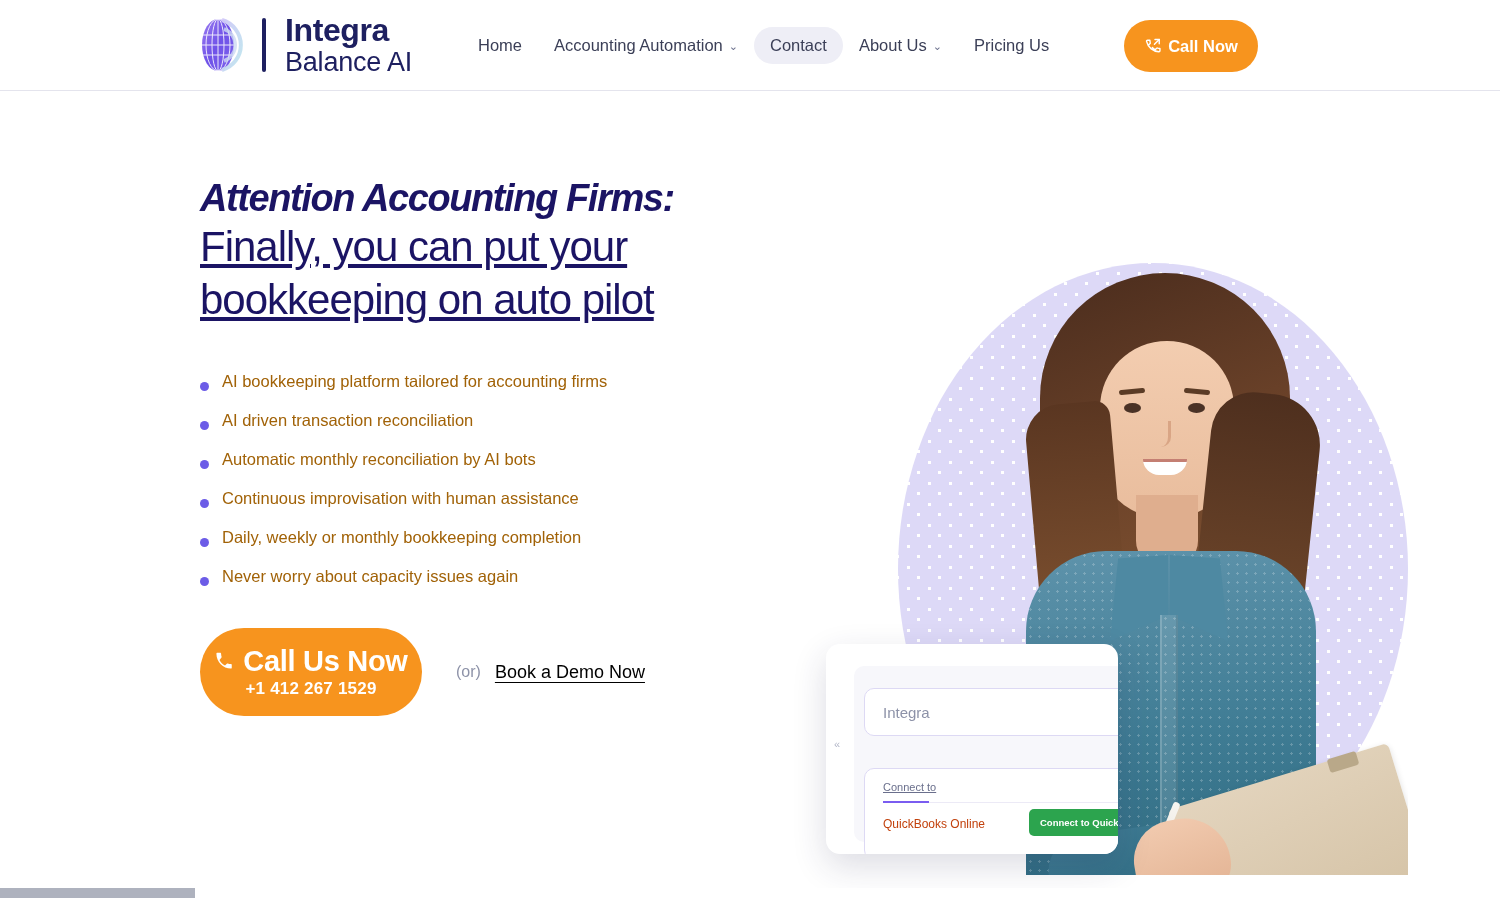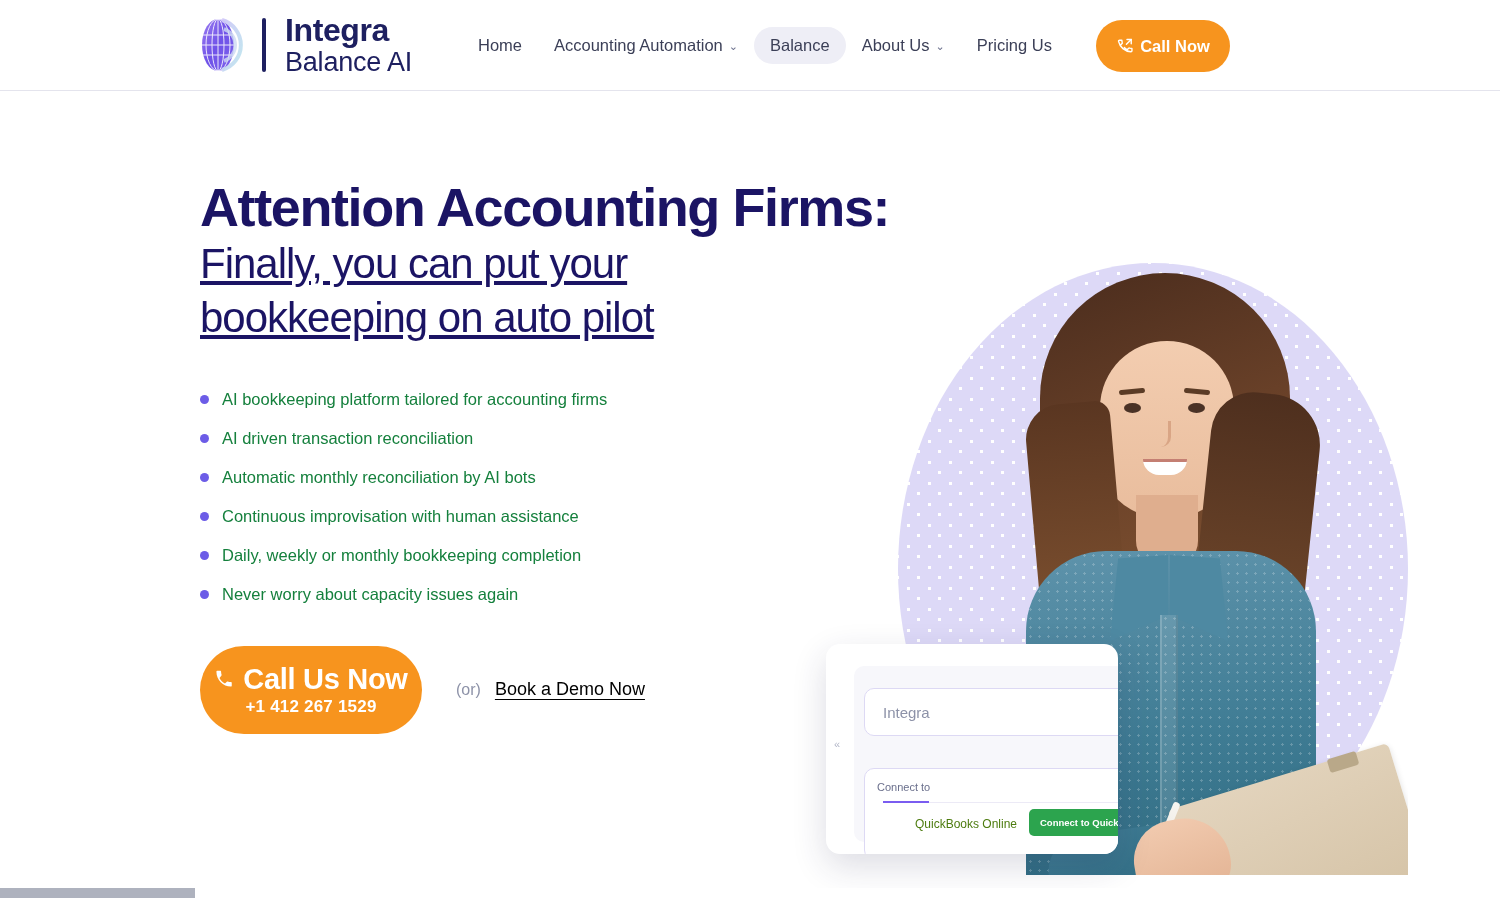--- a/index.html
+++ b/index.html
@@ -84,21 +84,21 @@
   }
   .caret {
     display: inline-block;
     font-size: 11px;
     color: #6a6f8c;
     transform: translateY(1px);
   }
 
   .call-now-btn {
     position: absolute;
-    left: 1096px;
+    left: 1124px;
     top: 20px;
     width: 134px;
     height: 52px;
     background: #f7941e;
     border: none;
     border-radius: 26px;
     color: #ffffff;
     font-size: 16.5px;
     font-weight: bold;
     font-family: "Liberation Sans", sans-serif;
@@ -125,45 +125,46 @@
     top: 86px;
     width: 700px;
   }
 
   .headline {
     color: #1b1464;
     letter-spacing: -0.5px;
   }
   .headline-bold {
     display: block;
-    font-size: 54px;
+    font-size: 38px;
     font-weight: bold;
     line-height: 1.12;
     letter-spacing: -1.4px;
+    font-style: italic;
   }
   .headline-light {
     display: block;
     font-size: 42px;
     font-weight: 400;
     line-height: 1.28;
     letter-spacing: -1.0px;
     text-decoration: underline;
   }
 
   .bullets {
     margin-top: 45px;
     list-style: none;
   }
   .bullet {
     display: flex;
-    align-items: center;
+    align-items: flex-end;
     gap: 13px;
     margin-bottom: 20px;
     font-size: 16.5px;
-    color: #15803d;
+    color: #a16207;
   }
   .bullet-dot {
     width: 9px;
     height: 9px;
     border-radius: 50%;
     background: #6c5ce7;
     flex: 0 0 auto;
   }
 
   .cta-row {
@@ -426,24 +427,25 @@
     left: 38px;
     top: 124px;
     width: 300px;
     height: 92px;
     background: #ffffff;
     border: 1px solid #ddd9f4;
     border-radius: 10px;
   }
   .connect-to-label {
     position: absolute;
-    left: 12px;
+    left: 18px;
     top: 12px;
     font-size: 11px;
     color: #6a6f8c;
+    text-decoration: underline;
   }
   .connect-underline {
     position: absolute;
     left: 18px;
     top: 32px;
     width: 46px;
     height: 2px;
     background: #7a5cf0;
   }
   .connect-rule {
@@ -452,22 +454,21 @@
     top: 33px;
     width: 262px;
     height: 1px;
     background: #eceaf6;
   }
   .qb-name {
     position: absolute;
     left: 18px;
     top: 48px;
     font-size: 12px;
-    color: #4d7c0f;
-    margin-left: 32px;
+    color: #c2410c;
   }
   .qb-btn {
     position: absolute;
     left: 164px;
     top: 40px;
     height: 27px;
     padding: 0 11px;
     background: #2ca44e;
     border: none;
     border-radius: 5px;
@@ -553,21 +554,21 @@
     <div class="nav-item">
       <span>Home</span>
     </div>
 
     <div class="nav-item">
       <span>Accounting Automation</span>
       <span class="caret">⌄</span>
     </div>
 
     <div class="nav-item active">
-      <span>Balance</span>
+      <span>Contact</span>
     </div>
 
     <div class="nav-item">
       <span>About Us</span>
       <span class="caret">⌄</span>
     </div>
 
     <div class="nav-item">
       <span>Pricing Us</span>
     </div>

